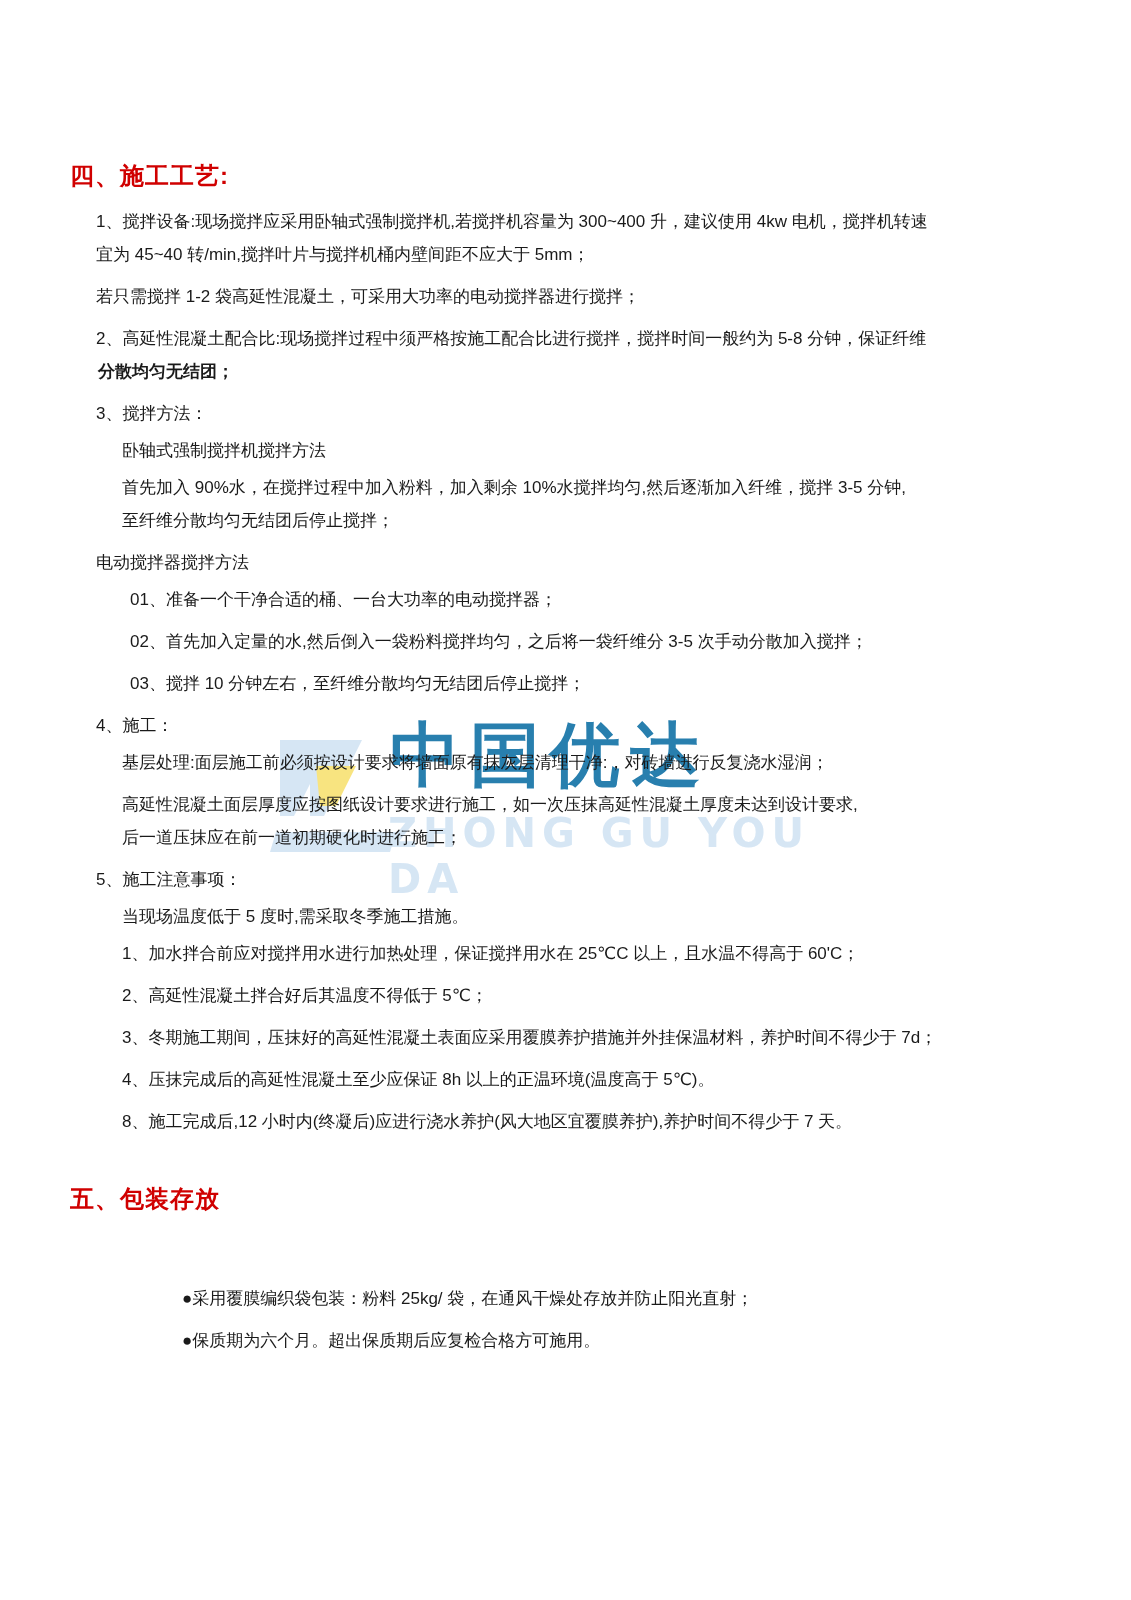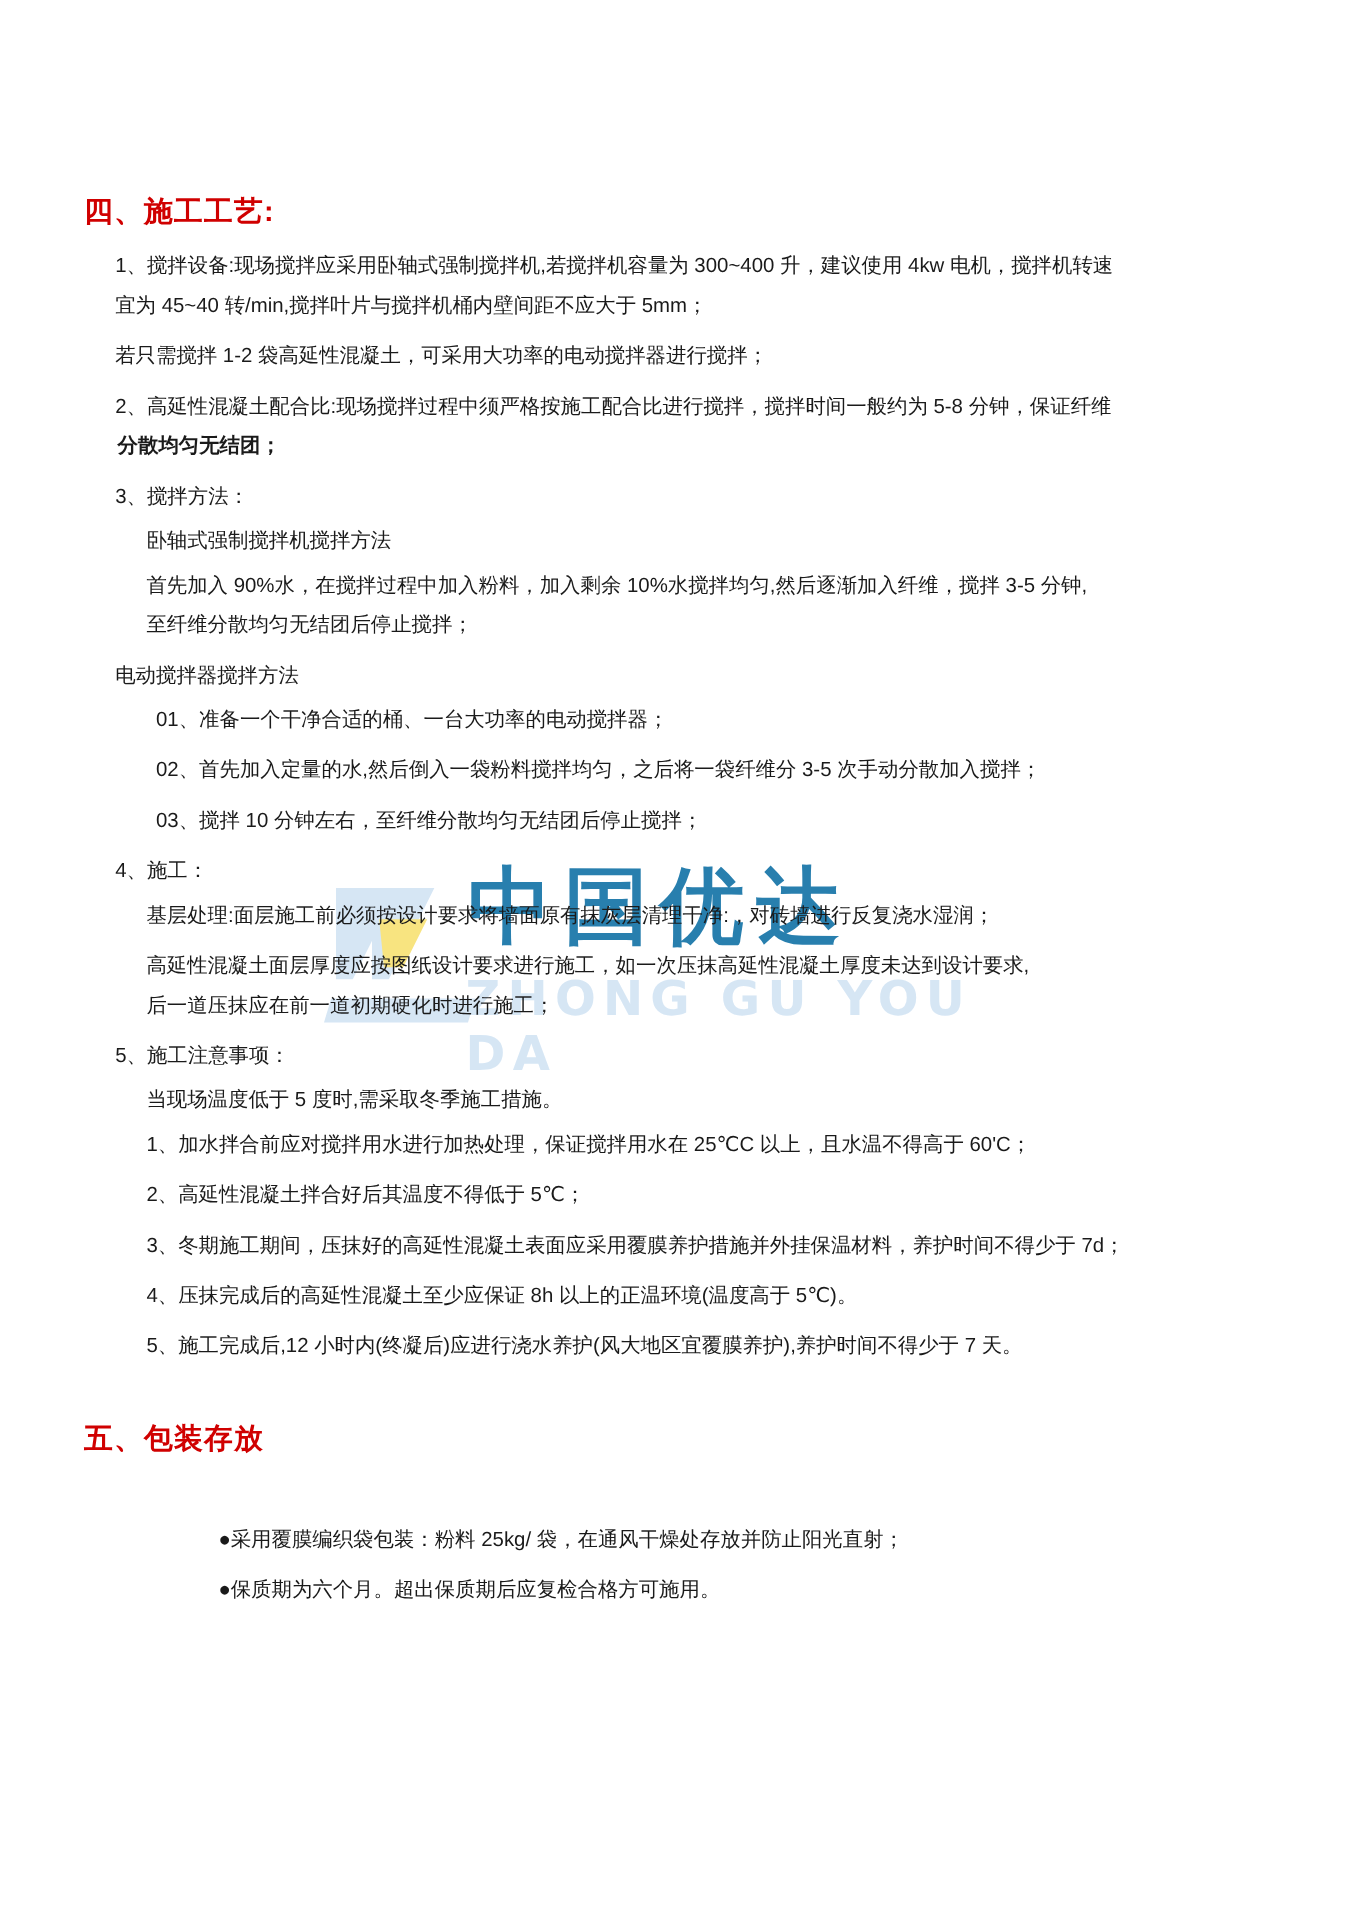--- a/index.html
+++ b/index.html
@@ -87,21 +87,21 @@
   }
   .lvl1 { margin-left: 26px; }
   .lvl2 { margin-left: 52px; }
   .lvl3 { margin-left: 60px; }
   .hang { margin-left: 26px; text-indent: 0; }
   .cont1 { margin-left: 28px; font-weight: bold; }
   .bullet { margin-left: 112px; }
   .tight { margin-bottom: 6px; }
   .nogap { margin-bottom: 2px; }
 
-  .pack-list { margin-top: 52px; }
+  .pack-list { margin-top: 68px; }
 </style>
 </head>
 <body>
 
 <div class="page">
 
   <div class="watermark">
     <svg class="wm-mark" viewBox="0 0 130 150">
       <path d="M10 20 L62 20 L24 96 L10 96 Z" fill="#cfe2f3"></path>
       <path d="M40 20 L92 20 L54 96 L40 96 Z" fill="#cfe2f3"></path>
@@ -136,21 +136,21 @@
     <p class="lvl2">基层处理:面层施工前必须按设计要求将墙面原有抹灰层清理干净:，对砖墙进行反复浇水湿润；</p>
     <p class="lvl2 nogap">高延性混凝土面层厚度应按图纸设计要求进行施工，如一次压抹高延性混凝土厚度未达到设计要求,</p>
     <p class="lvl2">后一道压抹应在前一道初期硬化时进行施工；</p>
 
     <p class="lvl1 tight">5、施工注意事项：</p>
     <p class="lvl2 tight">当现场温度低于 5 度时,需采取冬季施工措施。</p>
     <p class="lvl2">1、加水拌合前应对搅拌用水进行加热处理，保证搅拌用水在 25℃C 以上，且水温不得高于 60'C；</p>
     <p class="lvl2">2、高延性混凝土拌合好后其温度不得低于 5℃；</p>
     <p class="lvl2">3、冬期施工期间，压抹好的高延性混凝土表面应采用覆膜养护措施并外挂保温材料，养护时间不得少于 7d；</p>
     <p class="lvl2">4、压抹完成后的高延性混凝土至少应保证 8h 以上的正温环境(温度高于 5℃)。</p>
-    <p class="lvl2">5、施工完成后,12 小时内(终凝后)应进行浇水养护(风大地区宜覆膜养护),养护时间不得少于 7 天。</p>
+    <p class="lvl2">8、施工完成后,12 小时内(终凝后)应进行浇水养护(风大地区宜覆膜养护),养护时间不得少于 7 天。</p>
 
     <h2 class="section second">五、包装存放</h2>
 
     <div class="pack-list">
       <p class="bullet">●采用覆膜编织袋包装：粉料 25kg/ 袋，在通风干燥处存放并防止阳光直射；</p>
       <p class="bullet">●保质期为六个月。超出保质期后应复检合格方可施用。</p>
     </div>
 
   </div>
 </div>

